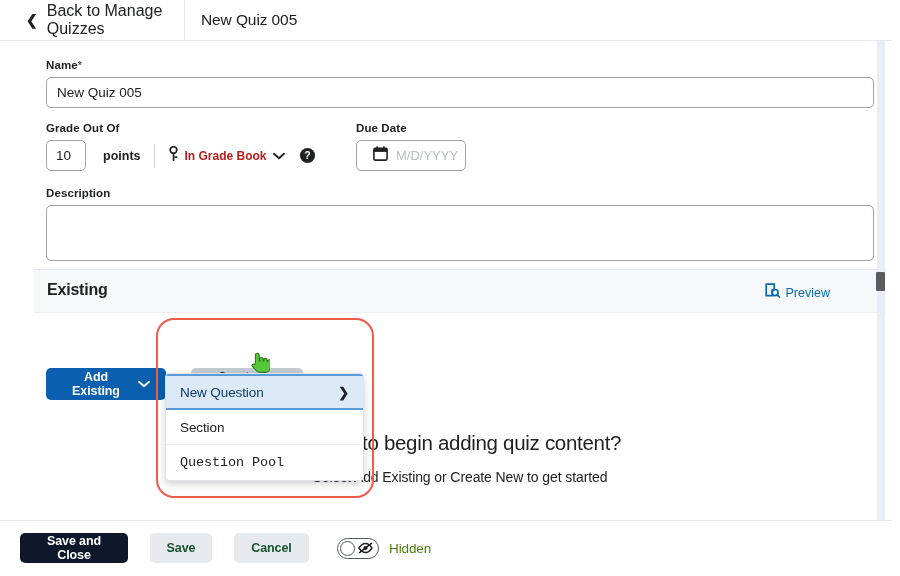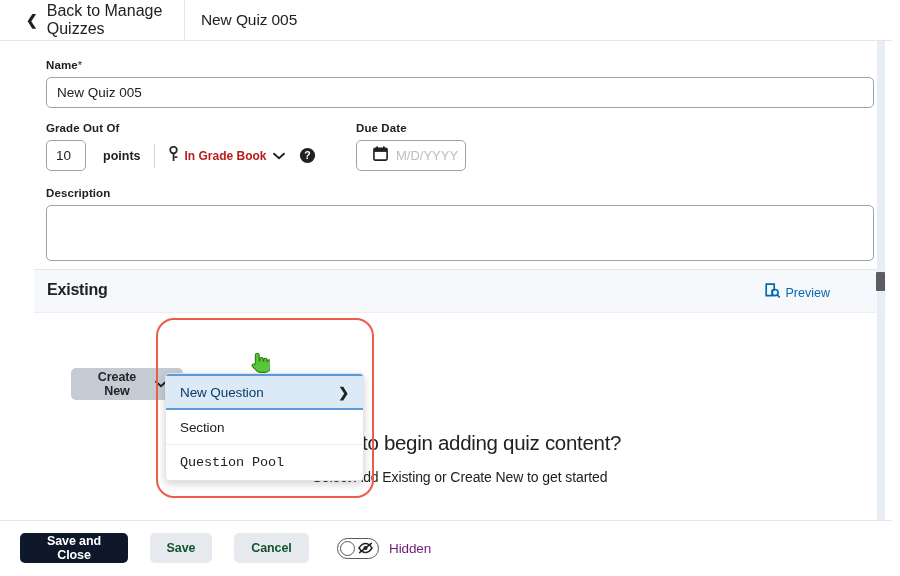--- a/index.html
+++ b/index.html
@@ -444,21 +444,21 @@
   }
   .toggle-icon {
     position: absolute;
     right: 5px;
     top: 50%;
     transform: translateY(-50%);
     display: flex;
   }
   .toggle-label {
     font-size: 13.5px;
-    color: #701a75;
+    color: #4d7c0f;
     margin-left: 10px;
     letter-spacing: -0.1px;
   }
 
   
   .scroll-track {
     position: absolute;
     left: 877px;
     top: 41px;
     width: 8px;
@@ -577,20 +577,28 @@
         </div>
       </div>
 
       <div class="content-pane">
         <div class="empty-state">
           <div class="empty-title">Ready to begin adding quiz content?</div>
           <div class="empty-sub">Select Add Existing or Create New to get started</div>
         </div>
 
         <div class="btn-row">
+          <button class="btn btn-primary">
+            <span>Add Existing</span>
+            <span class="btn-caret">
+              <svg width="12" height="8" viewBox="0 0 12 8">
+                <path d="M1 1.8 L6 6.2 L11 1.8" fill="none" stroke="#ffffff" stroke-width="2" stroke-linecap="round"></path>
+              </svg>
+            </span>
+          </button>
           <button class="btn btn-gray-pressed">
             <span>Create New</span>
             <span class="btn-caret">
               <svg width="12" height="8" viewBox="0 0 12 8">
                 <path d="M1 1.8 L6 6.2 L11 1.8" fill="none" stroke="#1f2326" stroke-width="2" stroke-linecap="round"></path>
               </svg>
             </span>
           </button>
         </div>
       </div>

